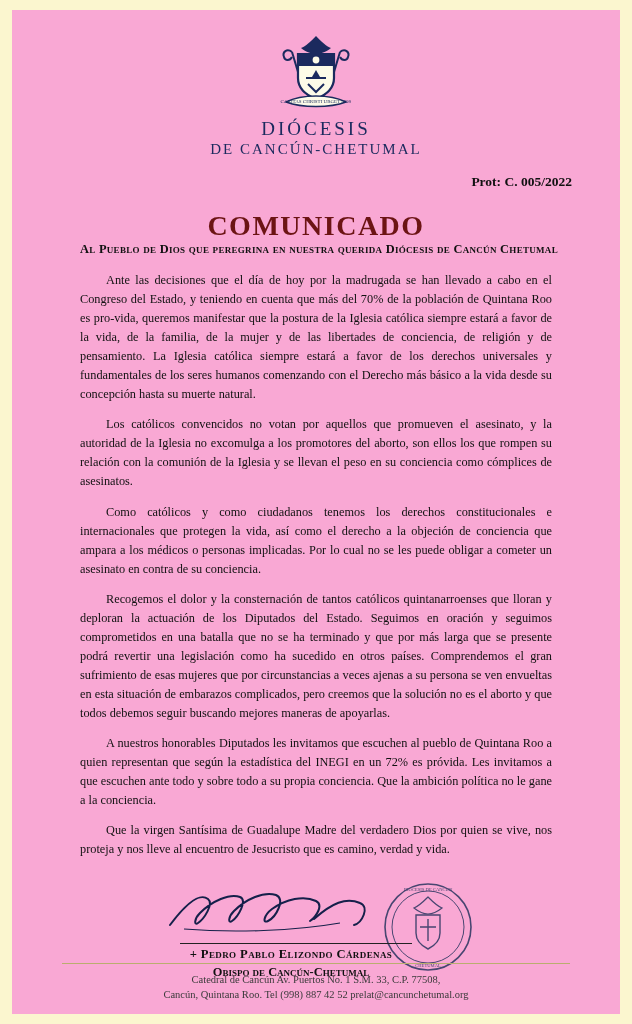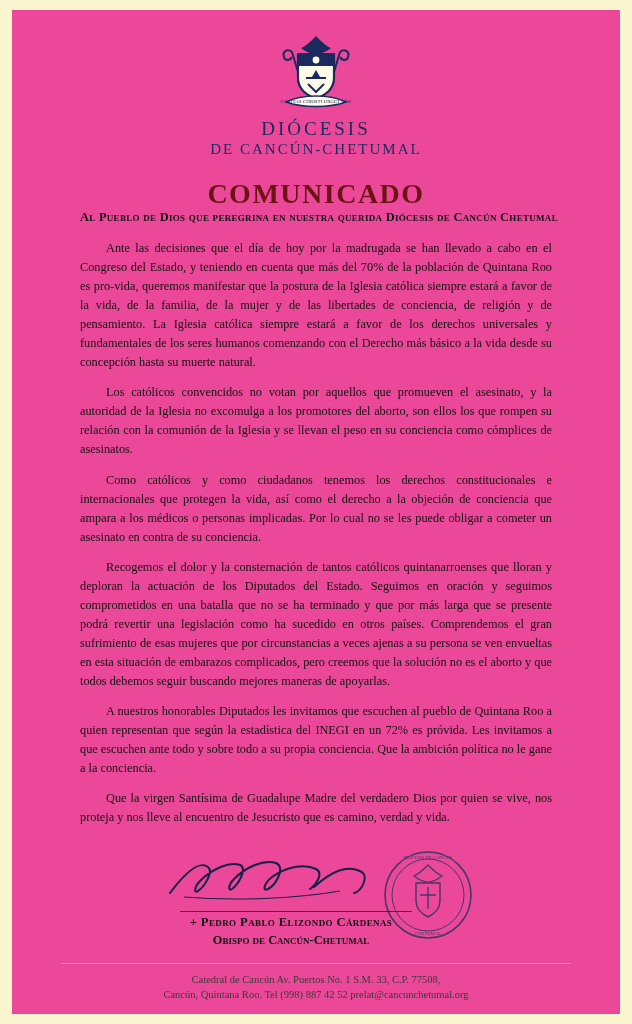--- a/index.html
+++ b/index.html
@@ -20,21 +20,21 @@
     background: #fbf6cf;
     box-sizing: border-box;
     padding: 0;
   }
   .page-inner {
     position: absolute;
     top: 10px;
     left: 12px;
     right: 12px;
     bottom: 10px;
-    background: #ec4899;
+    background: #f9a8d4;
   }
   
   .crest-wrap {
     text-align: center;
     padding-top: 22px;
   }
   .crest {
     display: inline-block;
     position: relative;
     width: 96px;
@@ -205,20 +205,21 @@
           <text x="48" y="71" font-size="5" text-anchor="middle" fill="#1b2a5e" font-family="Liberation Serif, serif">CARITAS CHRISTI URGET NOS</text>
         </svg>
       </div>
     </div>
 
     <div class="diocese-name">
       <div class="diocese-line1">DIÓCESIS</div>
       <div class="diocese-line2">DE CANCÚN-CHETUMAL</div>
     </div>
 
+    <div class="prot">Prot: C. 005/2022</div>
 
     <div class="comunicado">COMUNICADO</div>
 
     <div class="body-area">
       <div class="salutation">Al Pueblo de Dios que peregrina en nuestra querida Diócesis de Cancún Chetumal</div>
 
       <p class="para">Ante las decisiones que el día de hoy por la madrugada se han llevado a cabo en el Congreso del Estado, y teniendo en cuenta que más del 70% de la población de Quintana Roo es pro-vida, queremos manifestar que la postura de la Iglesia católica siempre estará a favor de la vida, de la familia, de la mujer y de las libertades de conciencia, de religión y de pensamiento. La Iglesia católica siempre estará a favor de los derechos universales y fundamentales de los seres humanos comenzando con el Derecho más básico a la vida desde su concepción hasta su muerte natural.</p>
       <p class="para">Los católicos convencidos no votan por aquellos que promueven el asesinato, y la autoridad de la Iglesia no excomulga a los promotores del aborto, son ellos los que rompen su relación con la comunión de la Iglesia y se llevan el peso en su conciencia como cómplices de asesinatos.</p>
       <p class="para">Como católicos y como ciudadanos tenemos los derechos constitucionales e internacionales que protegen la vida, así como el derecho a la objeción de conciencia que ampara a los médicos o personas implicadas. Por lo cual no se les puede obligar a cometer un asesinato en contra de su conciencia.</p>
       <p class="para">Recogemos el dolor y la consternación de tantos católicos quintanarroenses que lloran y deploran la actuación de los Diputados del Estado. Seguimos en oración y seguimos comprometidos en una batalla que no se ha terminado y que por más larga que se presente podrá revertir una legislación como ha sucedido en otros países. Comprendemos el gran sufrimiento de esas mujeres que por circunstancias a veces ajenas a su persona se ven envueltas en esta situación de embarazos complicados, pero creemos que la solución no es el aborto y que todos debemos seguir buscando mejores maneras de apoyarlas.</p>

